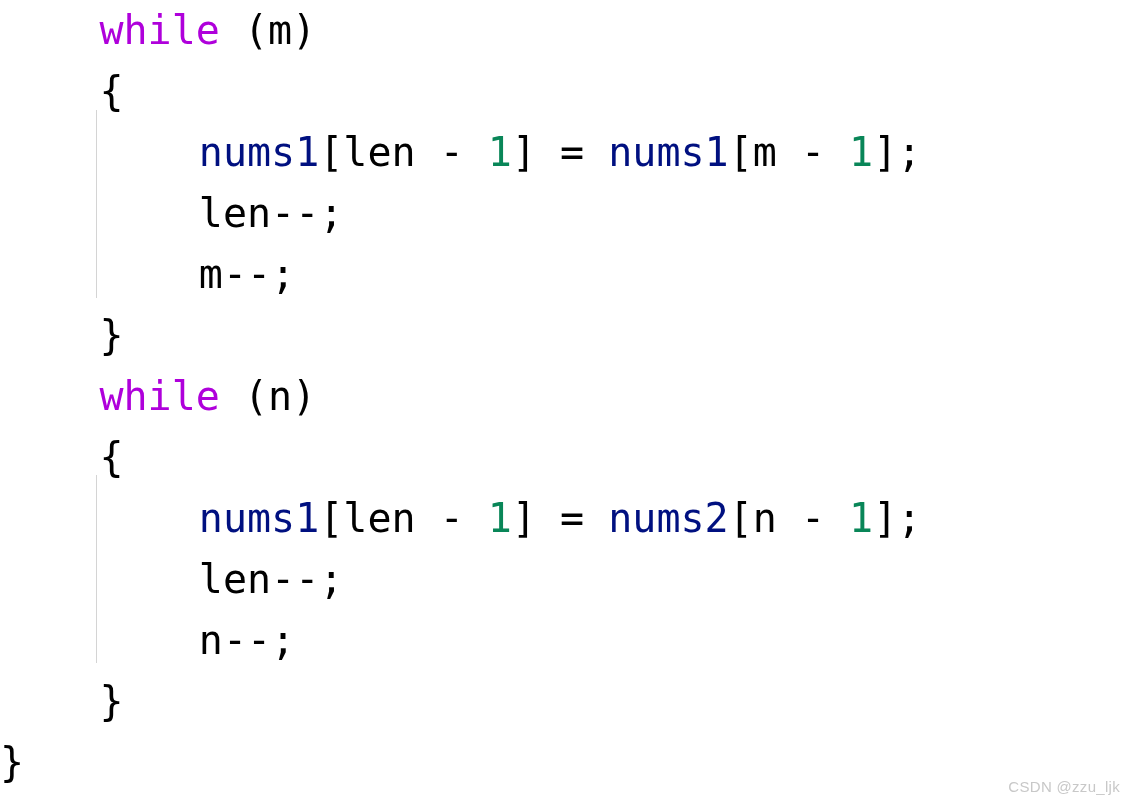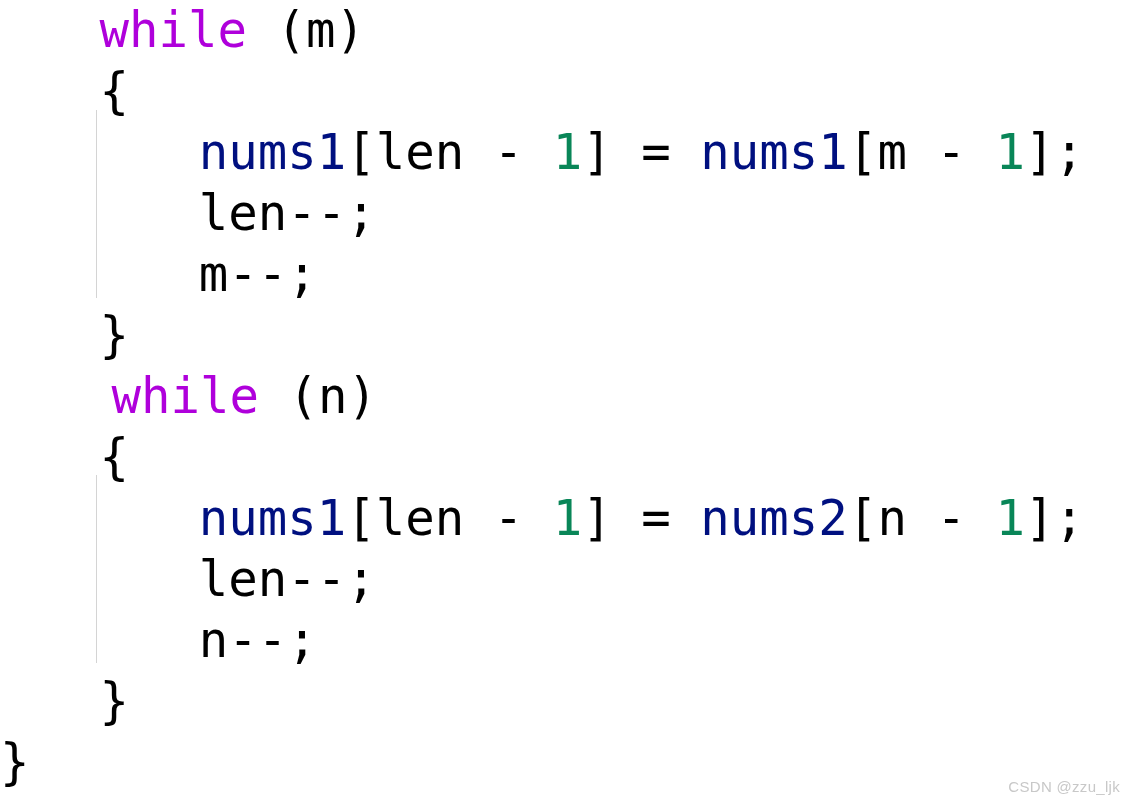--- a/index.html
+++ b/index.html
@@ -26,21 +26,21 @@
     position: absolute;
     top: 0;
     left: 0;
     width: 100%;
   }
 
   .code-line {
     position: relative;
     height: 61px;
     line-height: 61px;
-    font-size: 49px;
+    font-size: 40px;
     white-space: pre;
     font-family: "DejaVu Sans Mono", "Liberation Mono", monospace;
     letter-spacing: 0px;
     color: #000000;
   }
 
   .code-line .ln-text {
     display: block;
     padding-left: 0px;
     white-space: pre;
@@ -86,21 +86,21 @@
   <div class="indent-guide guide-block-1" style="background: rgb(212, 212, 212);"></div>
   <div class="indent-guide guide-block-2" style="background: rgb(212, 212, 212);"></div>
 
   <div class="code-lines">
       <div class="code-line"><span class="ln-text" style="padding-left: 99.4px;"><span class="tok-keyword" style="color: rgb(175, 0, 219);">while</span><span class="tok-plain" style="color: rgb(0, 0, 0);"> (m)</span></span></div>
       <div class="code-line"><span class="ln-text" style="padding-left: 99.4px;"><span class="tok-plain" style="color: rgb(0, 0, 0);">{</span></span></div>
       <div class="code-line"><span class="ln-text" style="padding-left: 198.8px;"><span class="tok-identifier" style="color: rgb(0, 16, 128);">nums1</span><span class="tok-plain" style="color: rgb(0, 0, 0);">[len - </span><span class="tok-number" style="color: rgb(9, 134, 88);">1</span><span class="tok-plain" style="color: rgb(0, 0, 0);">] = </span><span class="tok-identifier" style="color: rgb(0, 16, 128);">nums1</span><span class="tok-plain" style="color: rgb(0, 0, 0);">[m - </span><span class="tok-number" style="color: rgb(9, 134, 88);">1</span><span class="tok-plain" style="color: rgb(0, 0, 0);">];</span></span></div>
       <div class="code-line"><span class="ln-text" style="padding-left: 198.8px;"><span class="tok-plain" style="color: rgb(0, 0, 0);">len--;</span></span></div>
       <div class="code-line"><span class="ln-text" style="padding-left: 198.8px;"><span class="tok-plain" style="color: rgb(0, 0, 0);">m--;</span></span></div>
       <div class="code-line"><span class="ln-text" style="padding-left: 99.4px;"><span class="tok-plain" style="color: rgb(0, 0, 0);">}</span></span></div>
-      <div class="code-line"><span class="ln-text" style="padding-left: 99.4px; margin-left: 12px;"><span class="tok-keyword" style="color: rgb(175, 0, 219);">while</span><span class="tok-plain" style="color: rgb(0, 0, 0);"> (n)</span></span></div>
+      <div class="code-line"><span class="ln-text" style="padding-left: 99.4px;"><span class="tok-keyword" style="color: rgb(175, 0, 219);">while</span><span class="tok-plain" style="color: rgb(0, 0, 0);"> (n)</span></span></div>
       <div class="code-line"><span class="ln-text" style="padding-left: 99.4px;"><span class="tok-plain" style="color: rgb(0, 0, 0);">{</span></span></div>
       <div class="code-line"><span class="ln-text" style="padding-left: 198.8px;"><span class="tok-identifier" style="color: rgb(0, 16, 128);">nums1</span><span class="tok-plain" style="color: rgb(0, 0, 0);">[len - </span><span class="tok-number" style="color: rgb(9, 134, 88);">1</span><span class="tok-plain" style="color: rgb(0, 0, 0);">] = </span><span class="tok-identifier" style="color: rgb(0, 16, 128);">nums2</span><span class="tok-plain" style="color: rgb(0, 0, 0);">[n - </span><span class="tok-number" style="color: rgb(9, 134, 88);">1</span><span class="tok-plain" style="color: rgb(0, 0, 0);">];</span></span></div>
       <div class="code-line"><span class="ln-text" style="padding-left: 198.8px;"><span class="tok-plain" style="color: rgb(0, 0, 0);">len--;</span></span></div>
       <div class="code-line"><span class="ln-text" style="padding-left: 198.8px;"><span class="tok-plain" style="color: rgb(0, 0, 0);">n--;</span></span></div>
       <div class="code-line"><span class="ln-text" style="padding-left: 99.4px;"><span class="tok-plain" style="color: rgb(0, 0, 0);">}</span></span></div>
       <div class="code-line"><span class="ln-text" style="padding-left: 0px;"><span class="tok-plain" style="color: rgb(0, 0, 0);">}</span></span></div>
     </div>
 
   <div class="watermark" style="color: rgb(200, 200, 200);">CSDN @zzu_ljk</div>
 

